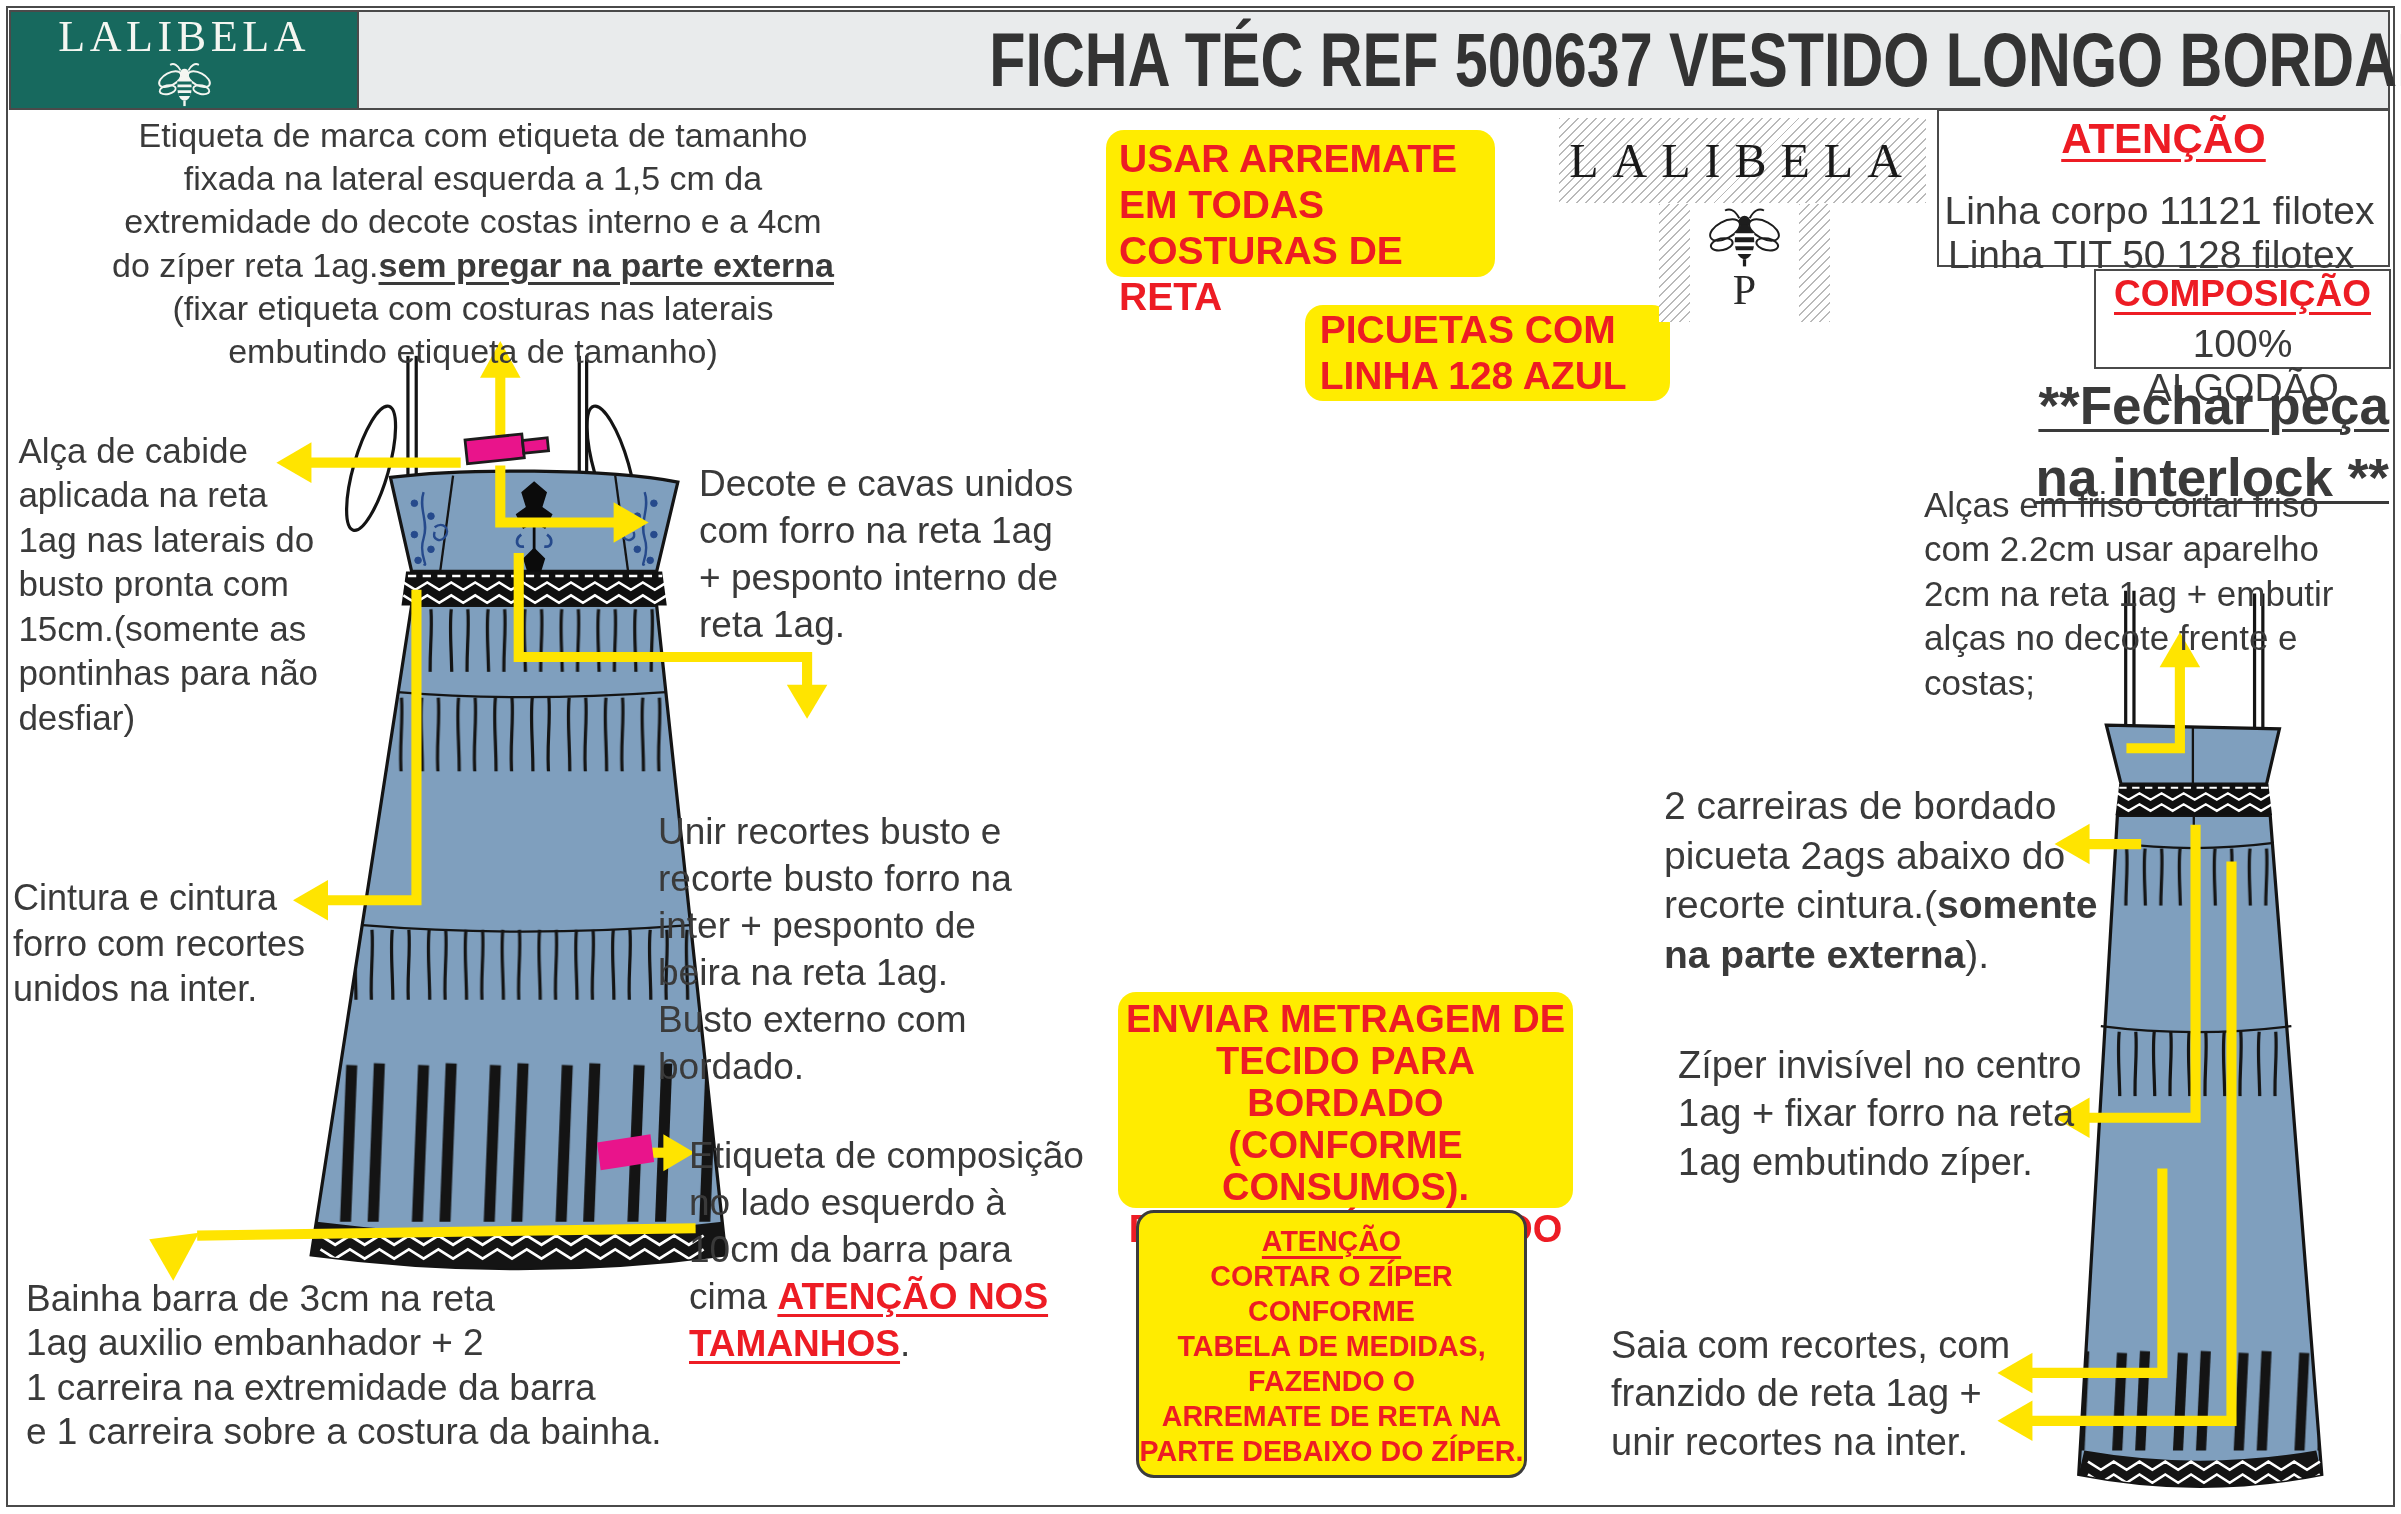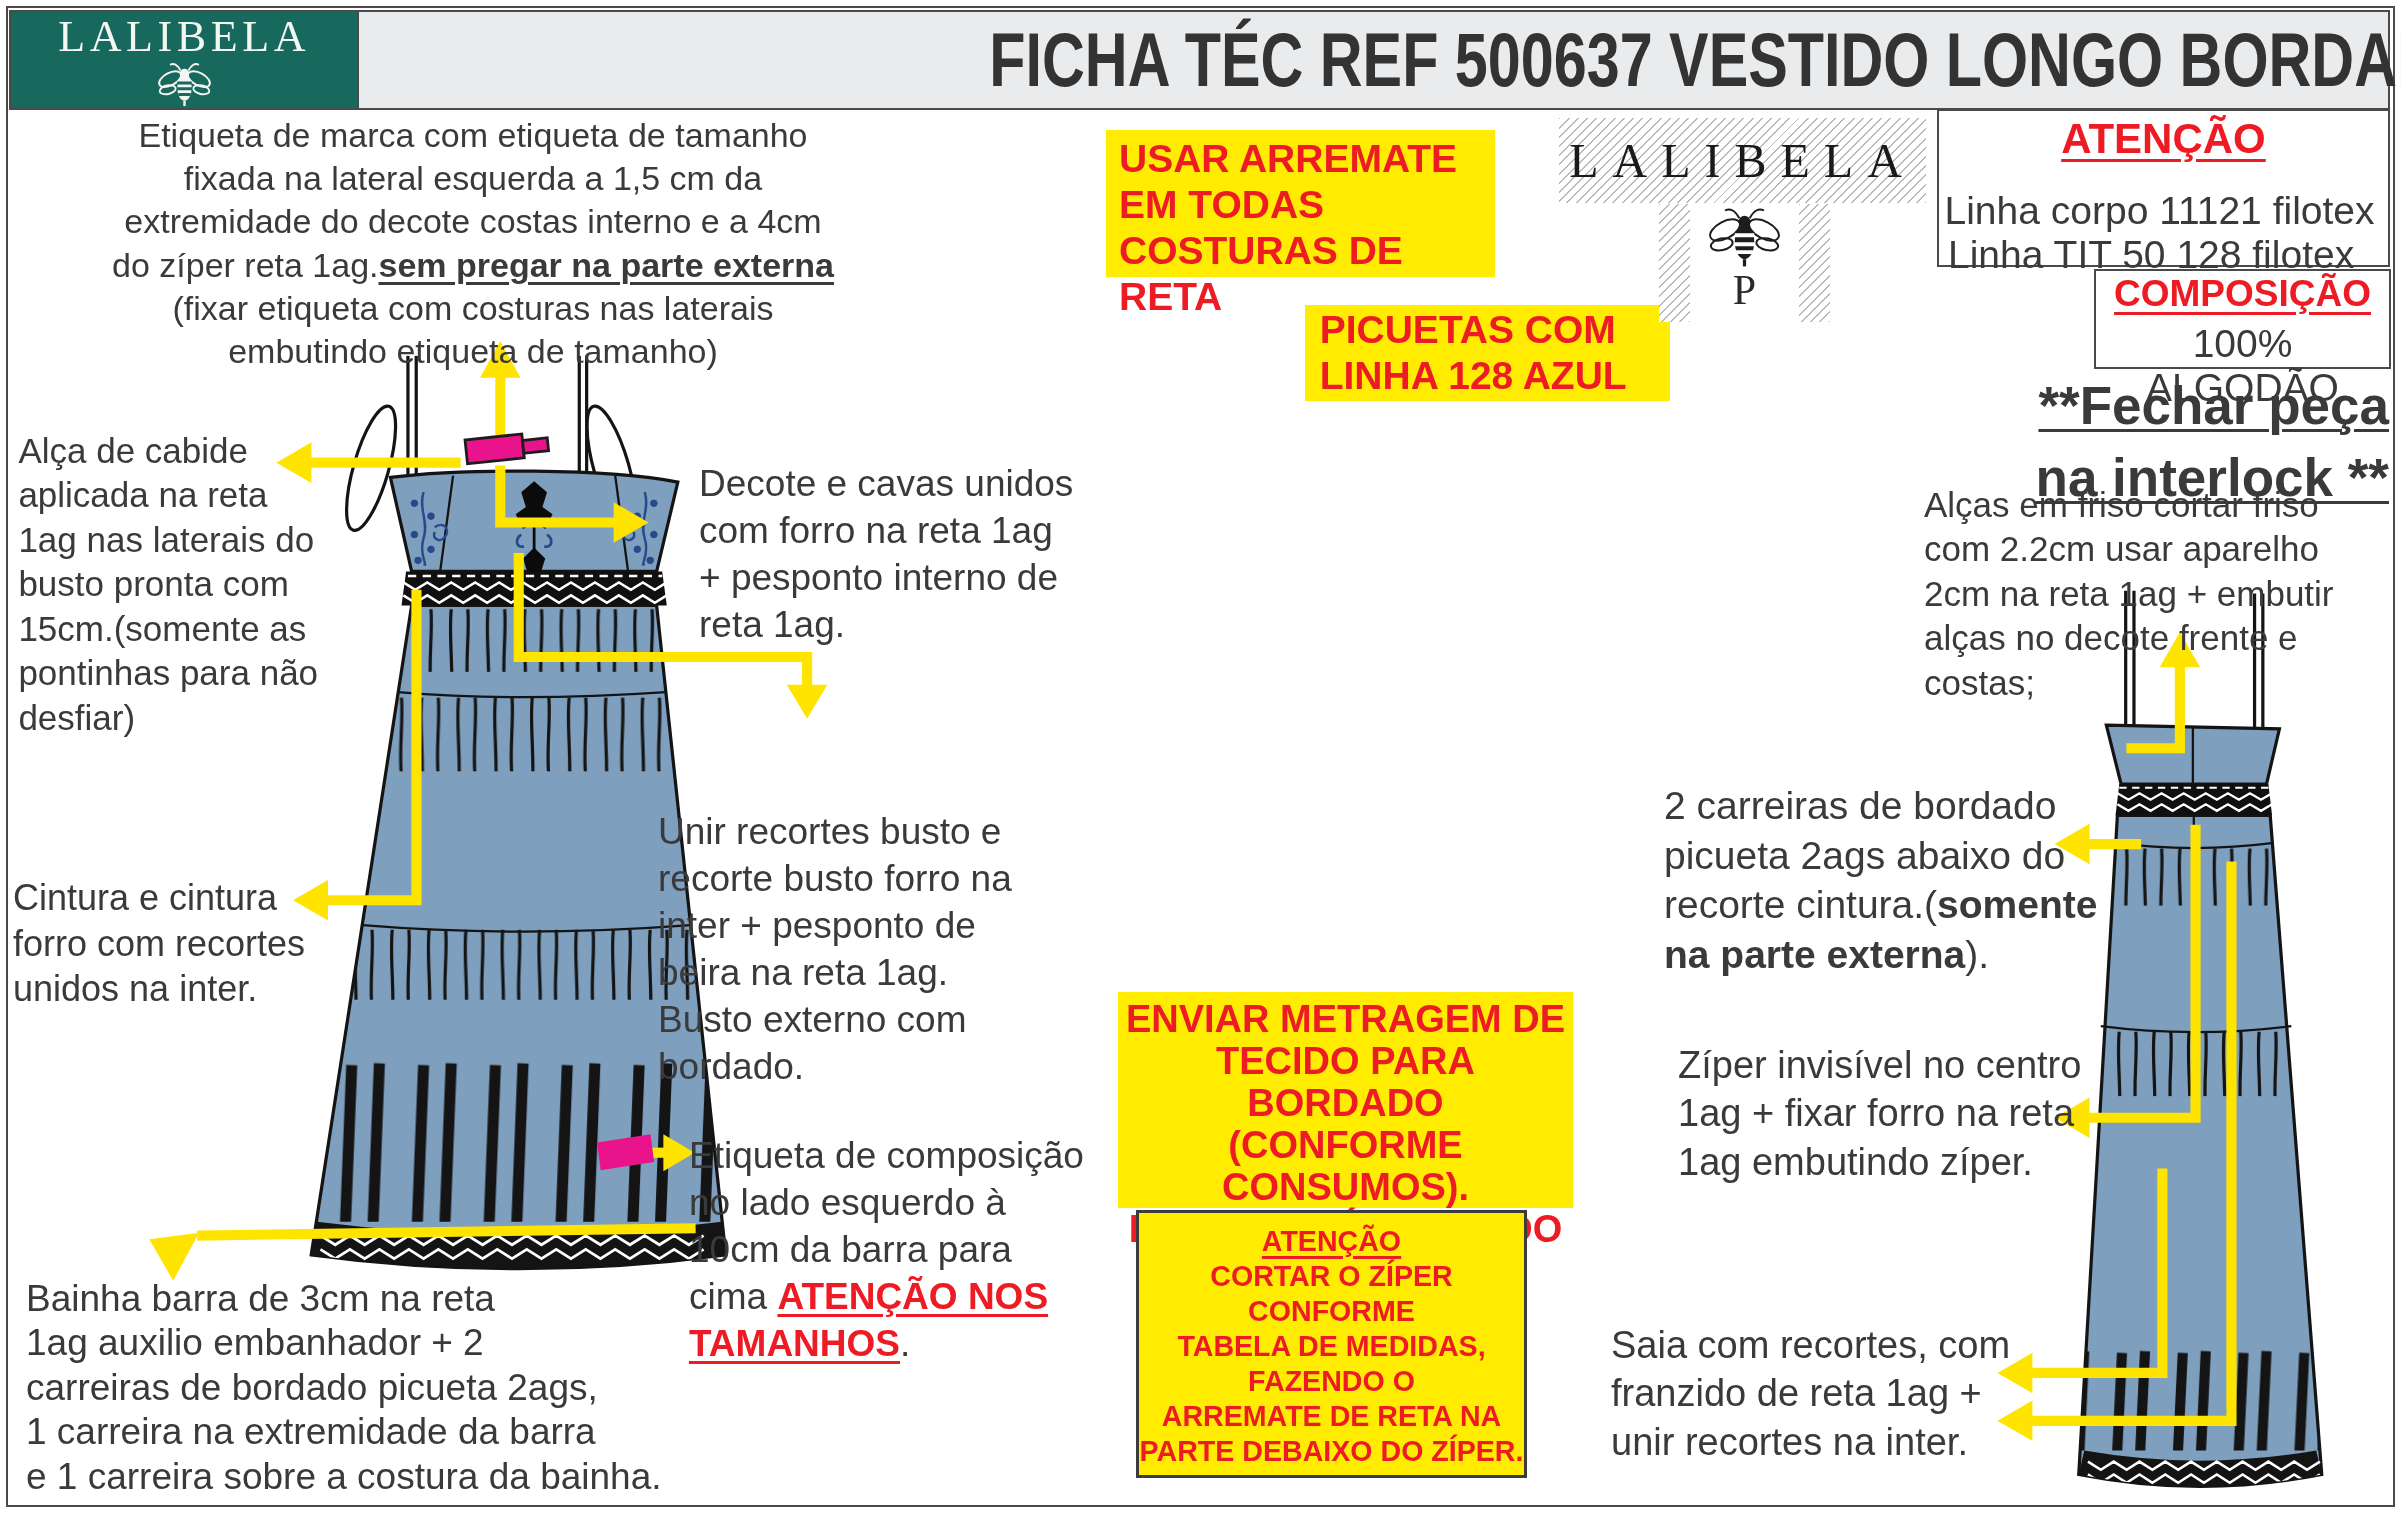--- a/index.html
+++ b/index.html
@@ -18,21 +18,21 @@
   .title{position:absolute;left:806px;top:0;width:1567px;height:96px;line-height:96px;
          text-align:center;font-size:76px;font-weight:bold;color:#333;
          transform:scaleX(.78);transform-origin:50% 50%;white-space:nowrap;}
   
   .note{position:absolute;z-index:10;color:#3a3a3a;line-height:1.27;}
   .center{text-align:center;}
   .b{font-weight:bold;}
   .u{text-decoration:underline;text-decoration-thickness:2.8px;text-underline-offset:4.6px;}
   .redtxt{color:#ed1c24;font-weight:bold;}
   
-  .ybox{position:absolute;background:#ffec00;color:#ed1c24;font-weight:bold;z-index:9;}
+  .ybox{position:absolute;background:#ffec00;color:#ed1c24;font-weight:bold;z-index:9;border-radius:18px;}
   
   .obox{position:absolute;background:#fff;border:2.8px solid #4a4a4a;z-index:9;}
   .obox .ttl{text-align:center;color:#ed1c24;font-weight:bold;
              text-decoration:underline;text-decoration-thickness:2.8px;text-underline-offset:5.5px;}
   
   .hatch{background:repeating-linear-gradient(135deg,#b9b9b9 0 1.4px,#ffffff 1.4px 6.5px);}
   .lbl-strip{position:absolute;left:1559px;top:118px;width:367px;height:85px;z-index:9;
              display:flex;align-items:center;justify-content:center;
              font-family:"Liberation Serif","DejaVu Serif",serif;font-size:48px;
              letter-spacing:14px;color:#1a1a1a;}
@@ -88,21 +88,20 @@
 
 <div class="note" style="left:13px;top:875px;width:350px;font-size:36px;">
   <div>Cintura e cintura</div>
   <div>forro com recortes</div>
   <div>unidos na inter.</div>
 </div>
 
 <div class="note" style="left:26px;top:1277px;width:719px;font-size:37px;line-height:1.2;">
   <div>Bainha barra de 3cm na reta</div>
   <div>1ag auxilio embanhador + 2</div>
-  <div>carreiras de bordado picueta 2ags,</div>
   <div>1 carreira na extremidade da barra</div>
   <div>e 1 carreira sobre a costura da bainha.</div>
 </div>
 
 <div class="note" style="left:680px;top:461px;width:415px;font-size:37px;margin-left:19px;">
   <div>Decote e cavas unidos</div>
   <div>com forro na reta 1ag</div>
   <div>+ pesponto interno de</div>
   <div>reta 1ag.</div>
 </div>

